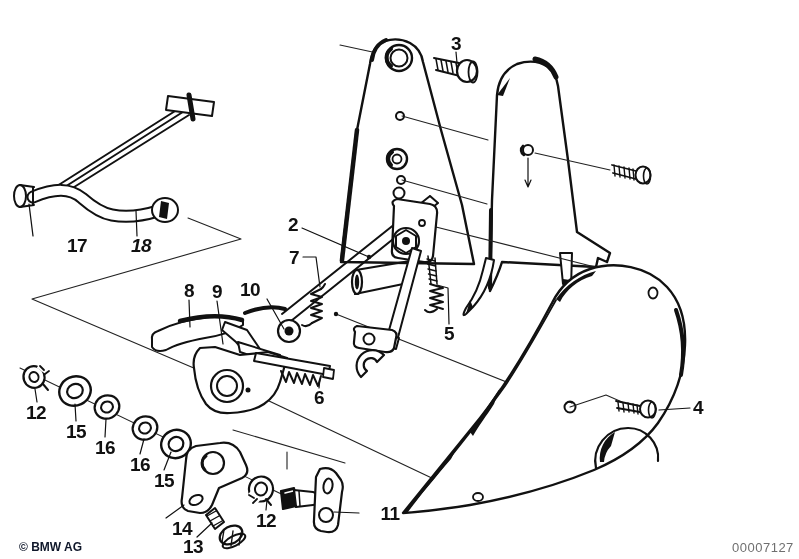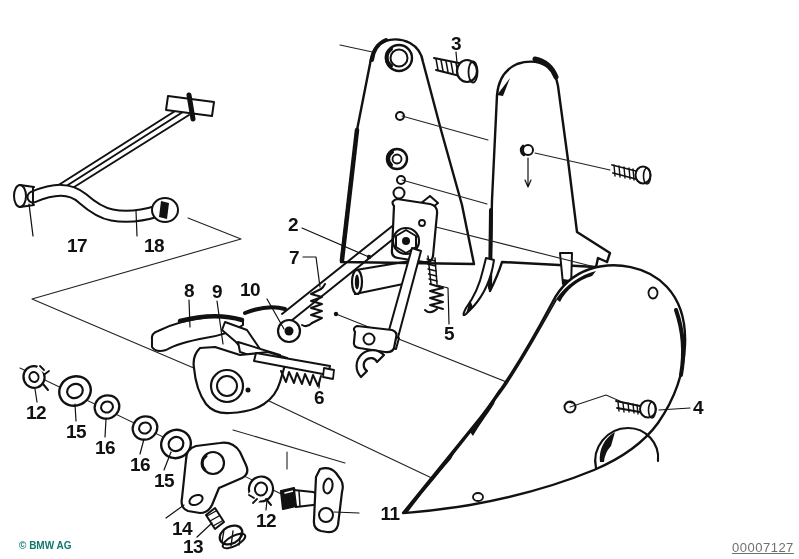--- a/index.html
+++ b/index.html
@@ -9,22 +9,22 @@
   }
   .art{position:absolute;left:0;top:0;width:799px;height:559px;}
   .callout{
     position:absolute;transform:translate(-50%,-50%);
     font-weight:700;font-size:19px;color:#111;letter-spacing:-0.5px;
     font-family:"Liberation Sans", sans-serif;line-height:1;
   }
   .footer-text{
     position:absolute;font-family:"Liberation Sans", sans-serif;line-height:1;
   }
-  #copyright{left:19px;top:541px;font-size:10px;font-weight:700;color:#0f766e;letter-spacing:0px;}
-  #drawno{left:732px;top:541px;font-size:13px;font-weight:400;color:#6f6f6f;letter-spacing:0.5px;text-decoration:underline;}
+  #copyright{left:19px;top:541px;font-size:12px;font-weight:700;color:#0f172a;letter-spacing:0px;}
+  #drawno{left:732px;top:541px;font-size:13px;font-weight:400;color:#6f6f6f;letter-spacing:0.5px;}
 </style>
 </head>
 <body>
 
 <div class="stage">
 
 <svg class="art" viewBox="0 0 799 559" fill="none" stroke="#111" stroke-linecap="round" stroke-linejoin="round">
 
   <g stroke="#222" stroke-width="1.1">
     <path d="M 340 45 L 391 56"></path>
@@ -279,21 +279,21 @@
   <div id="callout-layer">
       <div class="callout" style="left: 456px; top: 43px;">3</div>
       <div class="callout" style="left: 293px; top: 224px;">2</div>
       <div class="callout" style="left: 294px; top: 257px;">7</div>
       <div class="callout" style="left: 189px; top: 290px;">8</div>
       <div class="callout" style="left: 217px; top: 291px;">9</div>
       <div class="callout" style="left: 250px; top: 289px;">10</div>
       <div class="callout" style="left: 449px; top: 333px;">5</div>
       <div class="callout" style="left: 319px; top: 397px;">6</div>
       <div class="callout" style="left: 33px; top: 245px; margin-left: 44px;">17</div>
-      <div class="callout" style="left: 154px; top: 245px;">18</div>
+      <div class="callout" style="left: 141px; top: 245px; font-style: italic;">18</div>
       <div class="callout" style="left: 36px; top: 412px;">12</div>
       <div class="callout" style="left: 76px; top: 431px;">15</div>
       <div class="callout" style="left: 105px; top: 447px;">16</div>
       <div class="callout" style="left: 140px; top: 464px;">16</div>
       <div class="callout" style="left: 164px; top: 480px;">15</div>
       <div class="callout" style="left: 162px; top: 528px; margin-left: 20px;">14</div>
       <div class="callout" style="left: 193px; top: 546px;">13</div>
       <div class="callout" style="left: 266px; top: 520px;">12</div>
       <div class="callout" style="left: 390px; top: 513px;">11</div>
       <div class="callout" style="left: 698px; top: 407px;">4</div>

